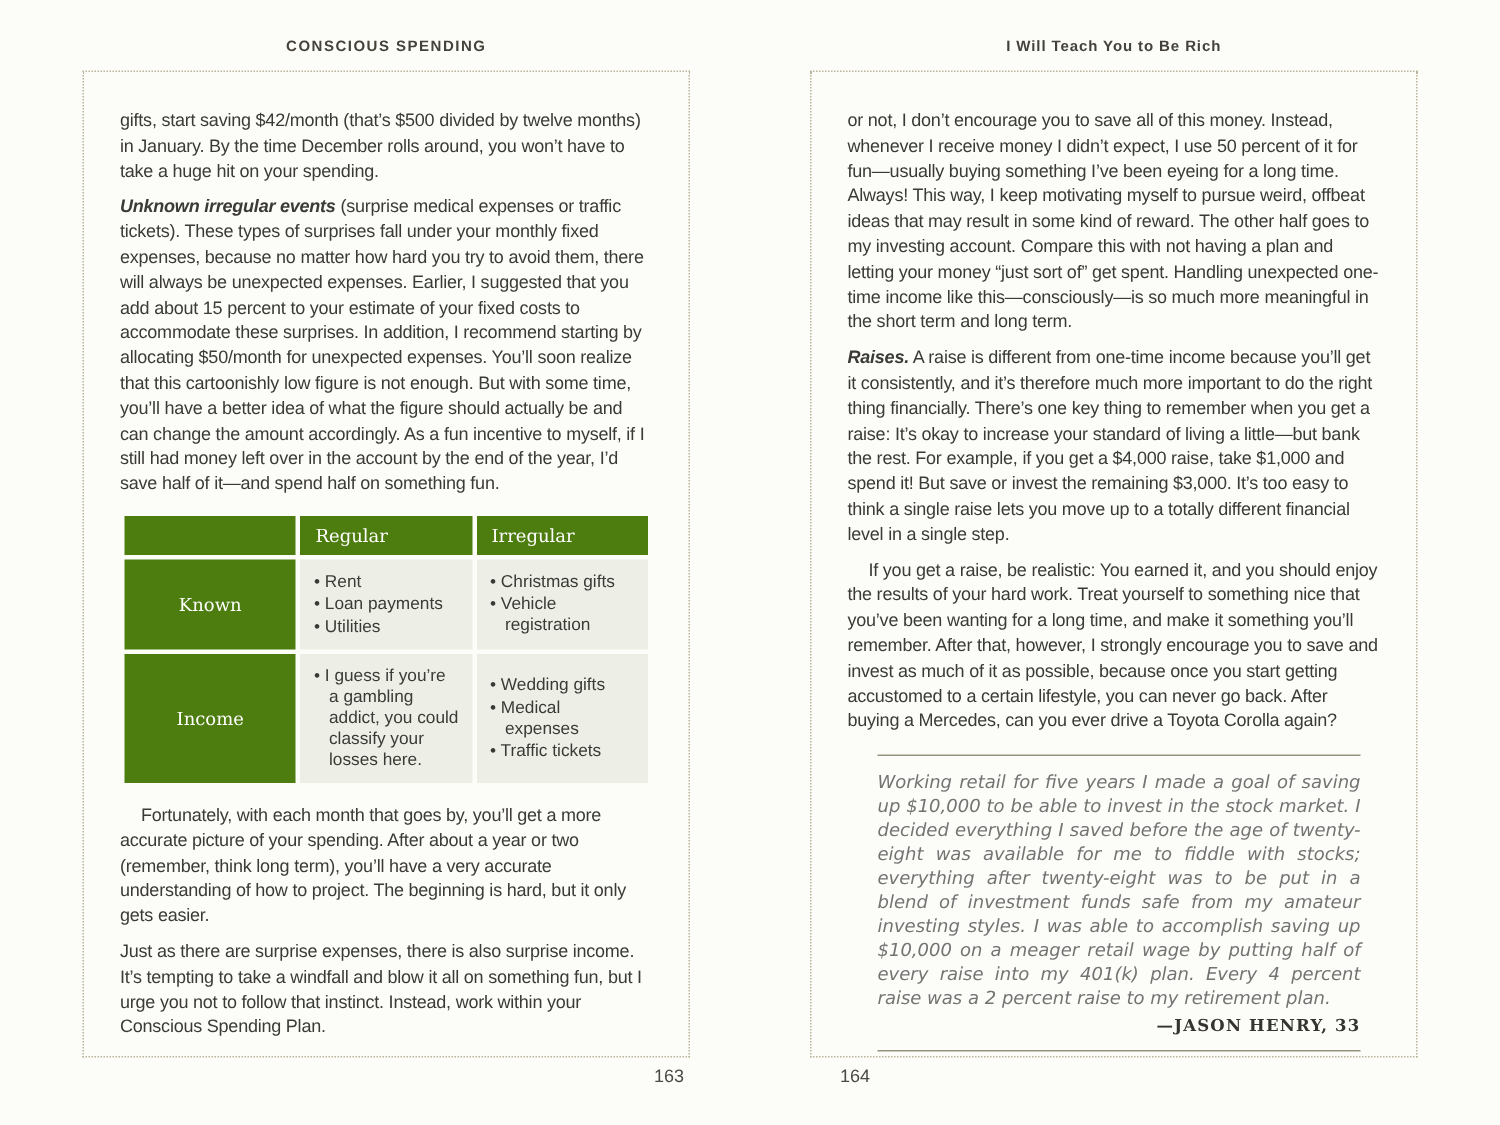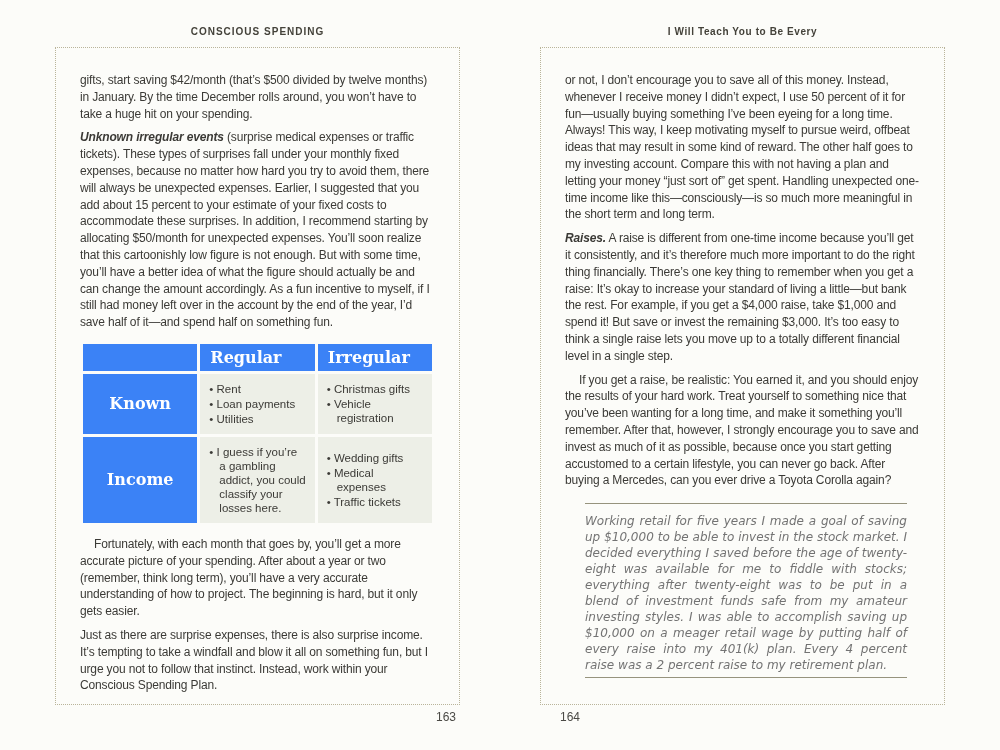--- a/index.html
+++ b/index.html
@@ -39,23 +39,23 @@
     font-size:18px;font-weight:bold;color:#69a14c;
     margin:12px 0 4px 0;letter-spacing:0.2px;
   }
   table.matrix{
     width:100%;
     border-collapse:separate;border-spacing:3px;
     margin:10px 0 10px 0;
     table-layout:fixed;
   }
   table.matrix .green{
-    background:#3b82f6;color:#ffffff;
-    font-family:"DejaVu Serif", serif;font-weight:bold;
-    font-size:16px;
+    background:#4d7c0f;color:#ffffff;
+    font-family:"DejaVu Serif", serif;font-weight:normal;
+    font-size:12px;
   }
   table.matrix th.colhead{text-align:left;padding:4px 10px;height:18px;}
   table.matrix td.rowlabel{text-align:center;vertical-align:middle;width:21%;}
   table.matrix td.cell{
     background:#edefe7;color:#3b3a36;
     font-size:11.5px;line-height:14px;
     padding:7px 9px;vertical-align:middle;margin-left:36px;
   }
   table.matrix ul{margin:0;padding:0;list-style:none;}
   table.matrix li{padding-left:10px;text-indent:-10px;margin:1px 0;}
@@ -79,21 +79,21 @@
     position:absolute;top:710px;width:405px;
     font-size:12px;color:#4a4945;
   }
   .page-number.left{left:55px;text-align:right;padding-right:4px;box-sizing:border-box;}
   .page-number.right{left:556px;text-align:left;padding-left:4px;box-sizing:border-box;}
 </style>
 </head>
 <body>
 
 <div class="running-head left">CONSCIOUS SPENDING</div>
-<div class="running-head right">I Will Teach You to Be Every</div>
+<div class="running-head right">I Will Teach You to Be Rich</div>
 
 <div class="page left">
   <p class="body">gifts, start saving $42/month (that’s $500 divided by twelve months) in January. By the time December rolls around, you won’t have to take a huge hit on your spending.</p>
   <p class="body"><span class="lead">Unknown irregular events</span><span> (surprise medical expenses or traffic tickets). These types of surprises fall under your monthly fixed expenses, because no matter how hard you try to avoid them, there will always be unexpected expenses. Earlier, I suggested that you add about 15 percent to your estimate of your fixed costs to accommodate these surprises. In addition, I recommend starting by allocating $50/month for unexpected expenses. You’ll soon realize that this cartoonishly low figure is not enough. But with some time, you’ll have a better idea of what the figure should actually be and can change the amount accordingly. As a fun incentive to myself, if I still had money left over in the account by the end of the year, I’d save half of it—and spend half on something fun.</span></p>
 
   <table class="matrix">
     <tbody>
         <tr>
       <th class="green"></th>
       <th class="green colhead">Regular</th>
@@ -139,18 +139,19 @@
 </div>
 
 <div class="page right">
   <p class="body">or not, I don’t encourage you to save all of this money. Instead, whenever I receive money I didn’t expect, I use 50 percent of it for fun—usually buying something I’ve been eyeing for a long time. Always! This way, I keep motivating myself to pursue weird, offbeat ideas that may result in some kind of reward. The other half goes to my investing account. Compare this with not having a plan and letting your money “just sort of” get spent. Handling unexpected one-time income like this—consciously—is so much more meaningful in the short term and long term.</p>
   <p class="body"><span class="lead">Raises.</span><span> A raise is different from one-time income because you’ll get it consistently, and it’s therefore much more important to do the right thing financially. There’s one key thing to remember when you get a raise: It’s okay to increase your standard of living a little—but bank the rest. For example, if you get a $4,000 raise, take $1,000 and spend it! But save or invest the remaining $3,000. It’s too easy to think a single raise lets you move up to a totally different financial level in a single step.</span></p>
   <p class="body indent">If you get a raise, be realistic: You earned it, and you should enjoy the results of your hard work. Treat yourself to something nice that you’ve been wanting for a long time, and make it something you’ll remember. After that, however, I strongly encourage you to save and invest as much of it as possible, because once you start getting accustomed to a certain lifestyle, you can never go back. After buying a Mercedes, can you ever drive a Toyota Corolla again?</p>
 
   <div class="testimonial">
     <hr class="rule">
     <p class="testimonial-text">Working retail for five years I made a goal of saving up $10,000 to be able to invest in the stock market. I decided everything I saved before the age of twenty-eight was available for me to fiddle with stocks; everything after twenty-eight was to be put in a blend of investment funds safe from my amateur investing styles. I was able to accomplish saving up $10,000 on a meager retail wage by putting half of every raise into my 401(k) plan. Every 4 percent raise was a 2 percent raise to my retirement plan.</p>
+    <div class="attribution">—JASON HENRY, 33</div>
     <hr class="rule">
   </div>
 </div>
 
 <div class="page-number left">163</div>
 <div class="page-number right">164</div>
 
 </body></html>

